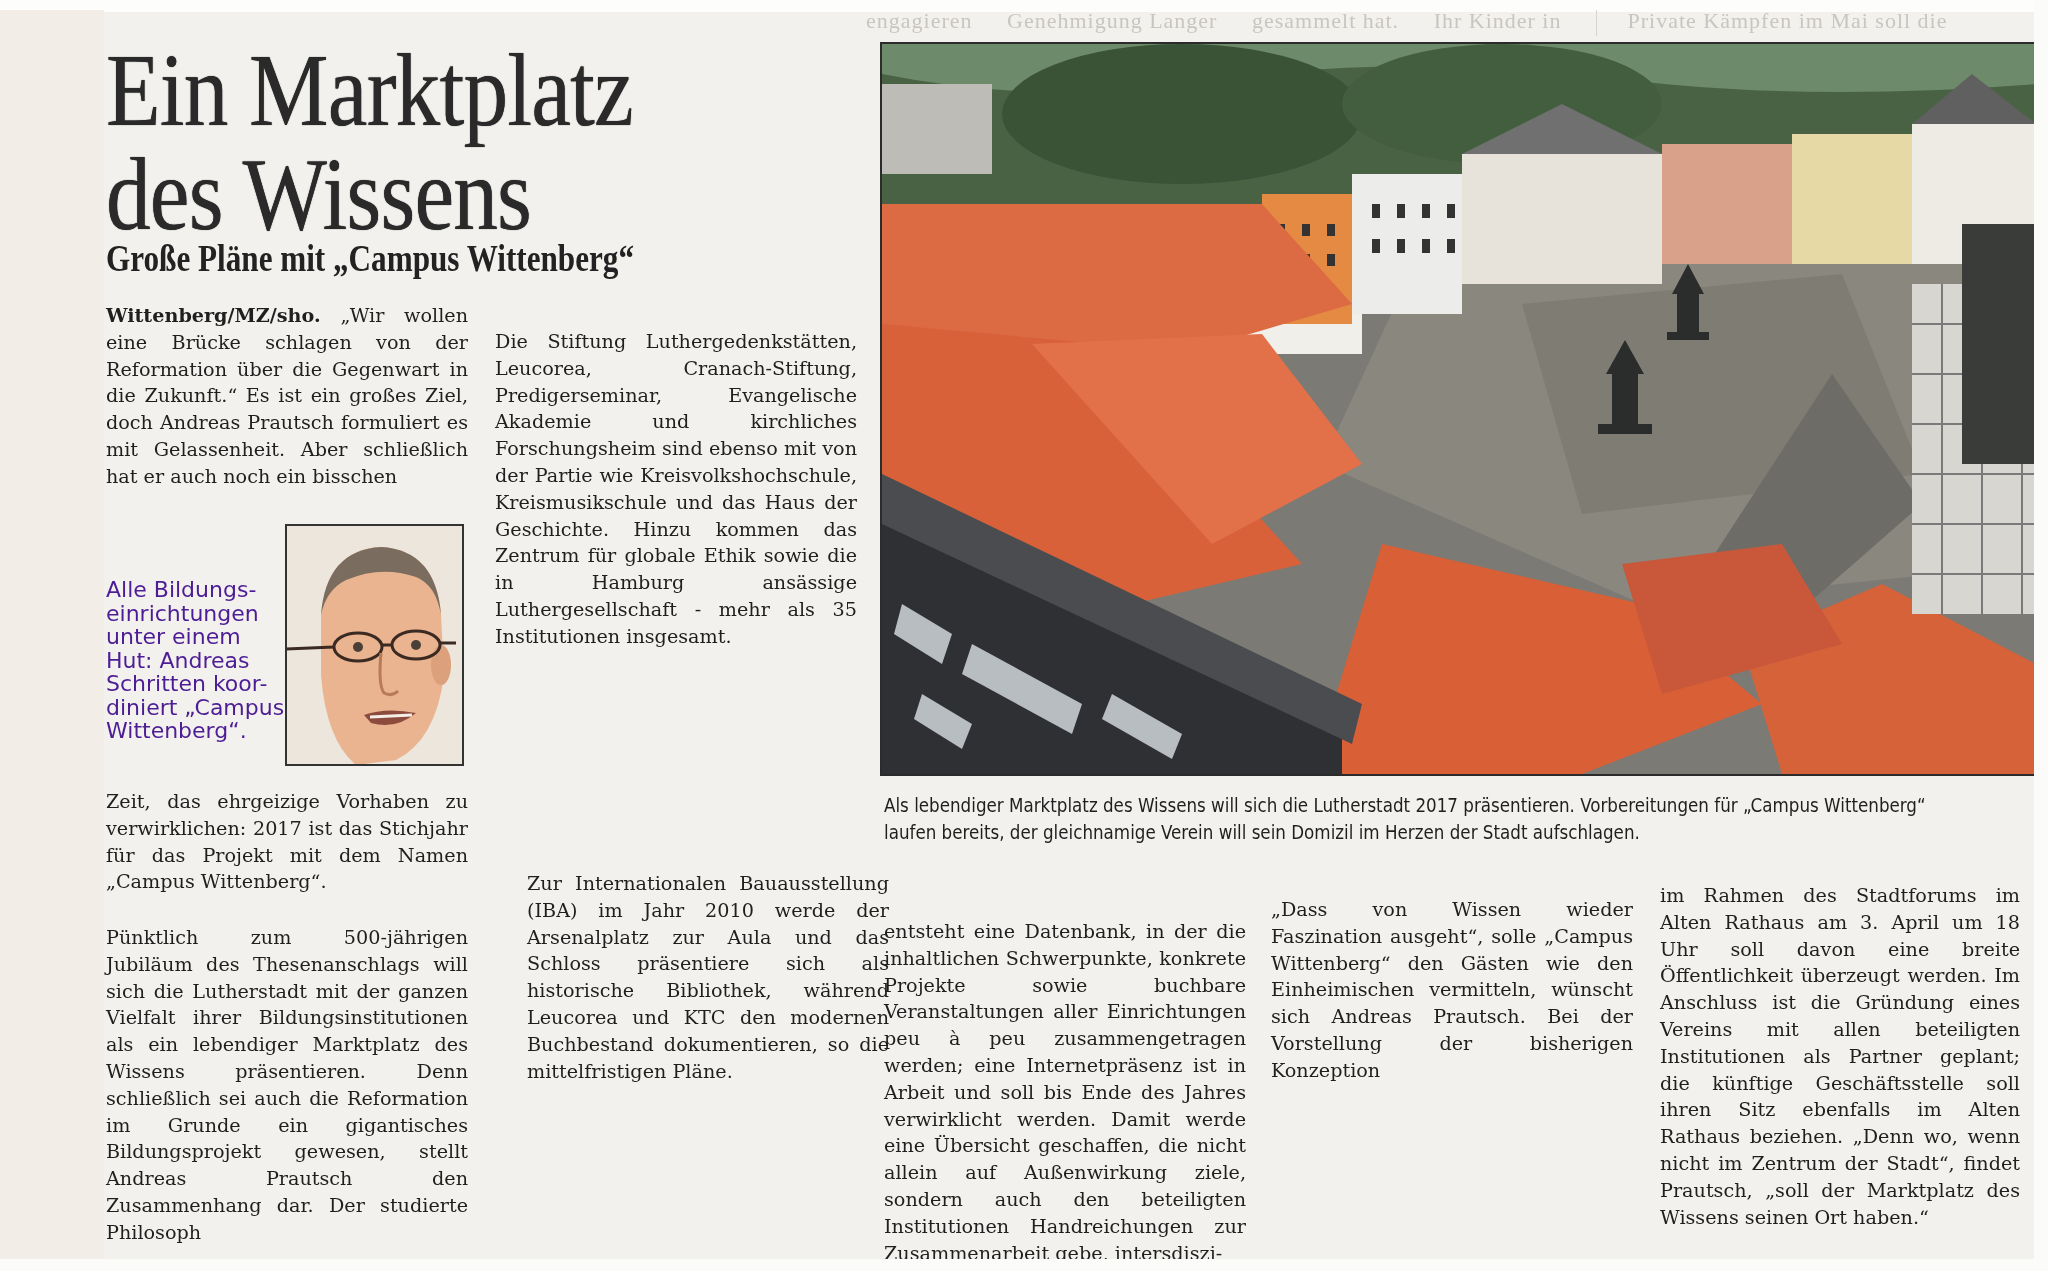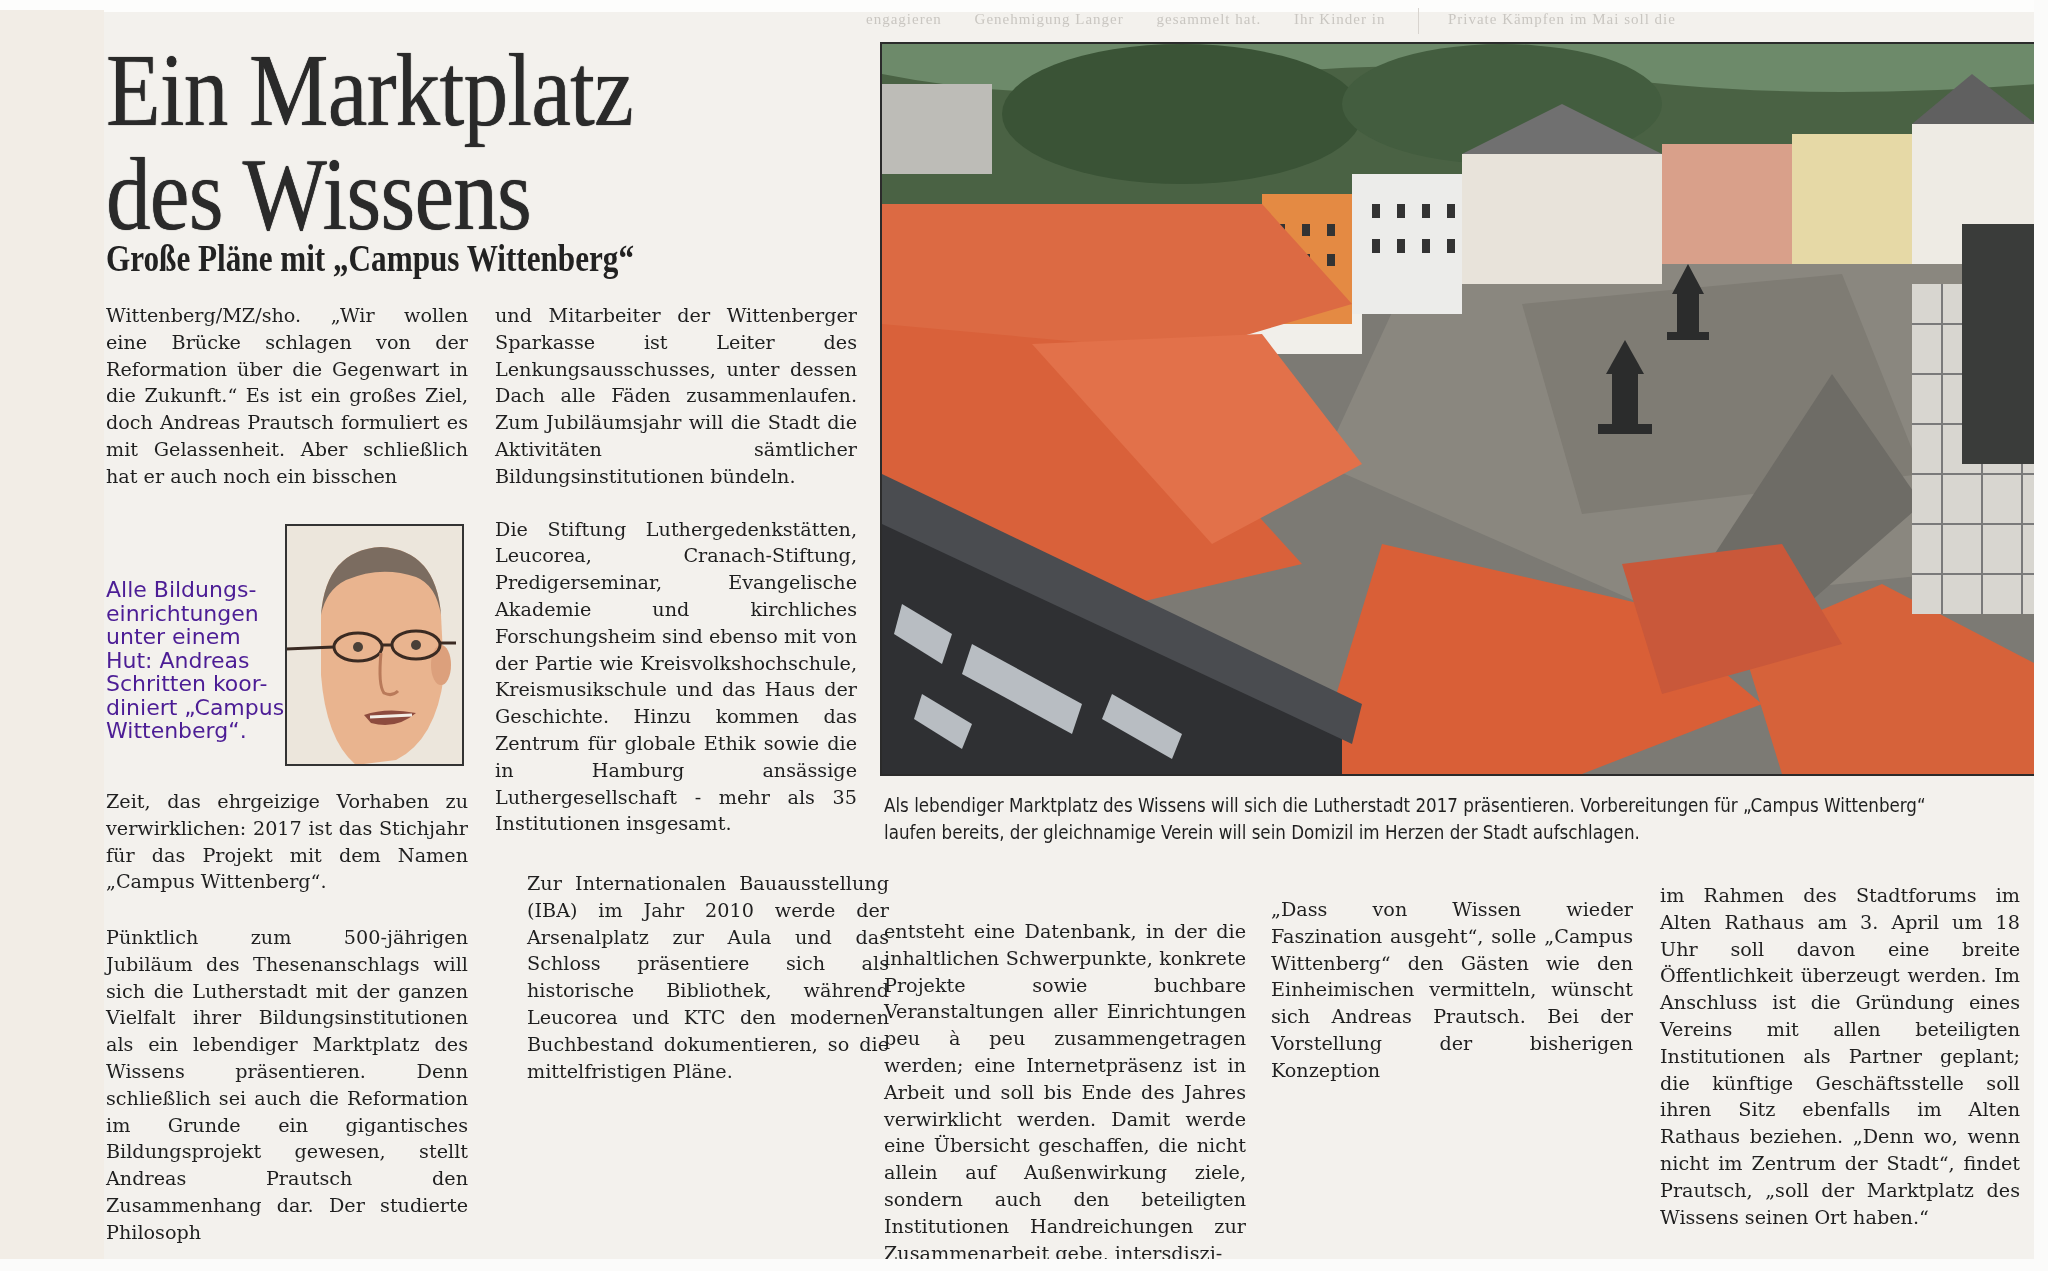--- a/index.html
+++ b/index.html
@@ -21,21 +21,21 @@
     background:#f2ede6;
   }
   .right-margin {
     position:absolute; right:0; top:0; width:14px; height:1271px; background:#fbfbfa;
   }
   .bottom-edge {
     position:absolute; left:0; bottom:0; width:2048px; height:12px; background:#fbfbfa;
   }
   .ghost-strip {
     position:absolute; top:8px; left:866px; width:1166px; height:28px;
-    font-family:"Liberation Serif", serif; font-size:15px; color:#c9c6c1;
+    font-family:"Liberation Serif", serif; font-size:22px; color:#c9c6c1;
     white-space:nowrap; overflow:hidden; letter-spacing:1px;
   }
   .ghost-strip span { display:inline-block; margin-right:28px; }
   .ghost-divider { display:inline-block; width:1px; height:26px; background:#d8d4cf; vertical-align:middle; margin-right:24px;}
 
   
   .headline {
     position:absolute; left:106px; top:38px; width:760px;
     font-family:"Liberation Serif", serif; font-size:104px; line-height:104px;
     color:#2a2a2a; letter-spacing:-1px;
@@ -49,21 +49,21 @@
     transform:scaleX(0.82); transform-origin:left top;
   }
 
   .col {
     position:absolute; font-family:"DejaVu Serif", serif;
     font-size:19.2px; line-height:26.8px; color:#1f1f1f;
     text-align:justify; hyphens:manual;
   }
   .col p { margin:0; }
   .col .gap { height:26px; }
-  .col .dateline { font-weight:normal; }
+  .col .dateline { font-weight:bold; }
   .col-a { left:106px; width:362px; }
   .col-b { left:495px; width:362px; }
   .col-c { left:884px; width:362px; }
   .col-d { left:1271px; width:362px; }
   .col-e { left:1660px; width:360px;margin-top:12px; }
 
   .portrait-caption {
     position:absolute; left:106px; top:578px; width:180px;
     font-family:"DejaVu Sans", sans-serif; font-size:22px; line-height:23.5px; color:#4c1d95;
   }
@@ -140,21 +140,20 @@
 </div>
 
 <div class="col col-a" style="top:789px;">
   <p>Zeit, das ehrgeizige Vorhaben zu verwirklichen: 2017 ist das Stichjahr für das Projekt mit dem Namen „Campus Wittenberg“.</p>
 </div>
 <div class="col col-a" style="top:925px;">
   <p>Pünktlich zum 500-jährigen Jubiläum des Thesenanschlags will sich die Lutherstadt mit der ganzen Vielfalt ihrer Bildungsinstitutionen als ein lebendiger Marktplatz des Wissens präsentieren. Denn schließlich sei auch die Reformation im Grunde ein gigantisches Bildungsprojekt gewesen, stellt Andreas Prautsch den Zusammenhang dar. Der studierte Philosoph</p>
 </div>
 
 <div class="col col-b" style="top:303px;">
-  <p>und Mitarbeiter der Wittenberger Sparkasse ist Leiter des Lenkungsausschusses, unter dessen Dach alle Fäden zusammenlaufen. Zum Jubiläumsjahr will die Stadt die Aktivitäten sämtlicher Bildungsinstitutionen bündeln.</p>
   <div class="gap"></div>
   <p>Die Stiftung Luthergedenkstätten, Leucorea, Cranach-Stiftung, Predigerseminar, Evangelische Akademie und kirchliches Forschungsheim sind ebenso mit von der Partie wie Kreisvolkshochschule, Kreismusikschule und das Haus der Geschichte. Hinzu kommen das Zentrum für globale Ethik sowie die in Hamburg ansässige Luthergesellschaft - mehr als 35 Institutionen insgesamt.</p>
 </div>
 <div class="col col-b" style="top:871px;margin-left:32px;">
   <p>Zur Internationalen Bauausstellung (IBA) im Jahr 2010 werde der Arsenalplatz zur Aula und das Schloss präsentiere sich als historische Bibliothek, während Leucorea und KTC den modernen Buchbestand dokumentieren, so die mittelfristigen Pläne.</p>
   <div class="gap"></div>
 </div>
 
 <div class="photo" title="Aerial view of the Wittenberg market square with red-tiled roofs, two monuments and historic facades">
   <svg width="1154" height="730" viewBox="0 0 1154 730" preserveAspectRatio="none">

